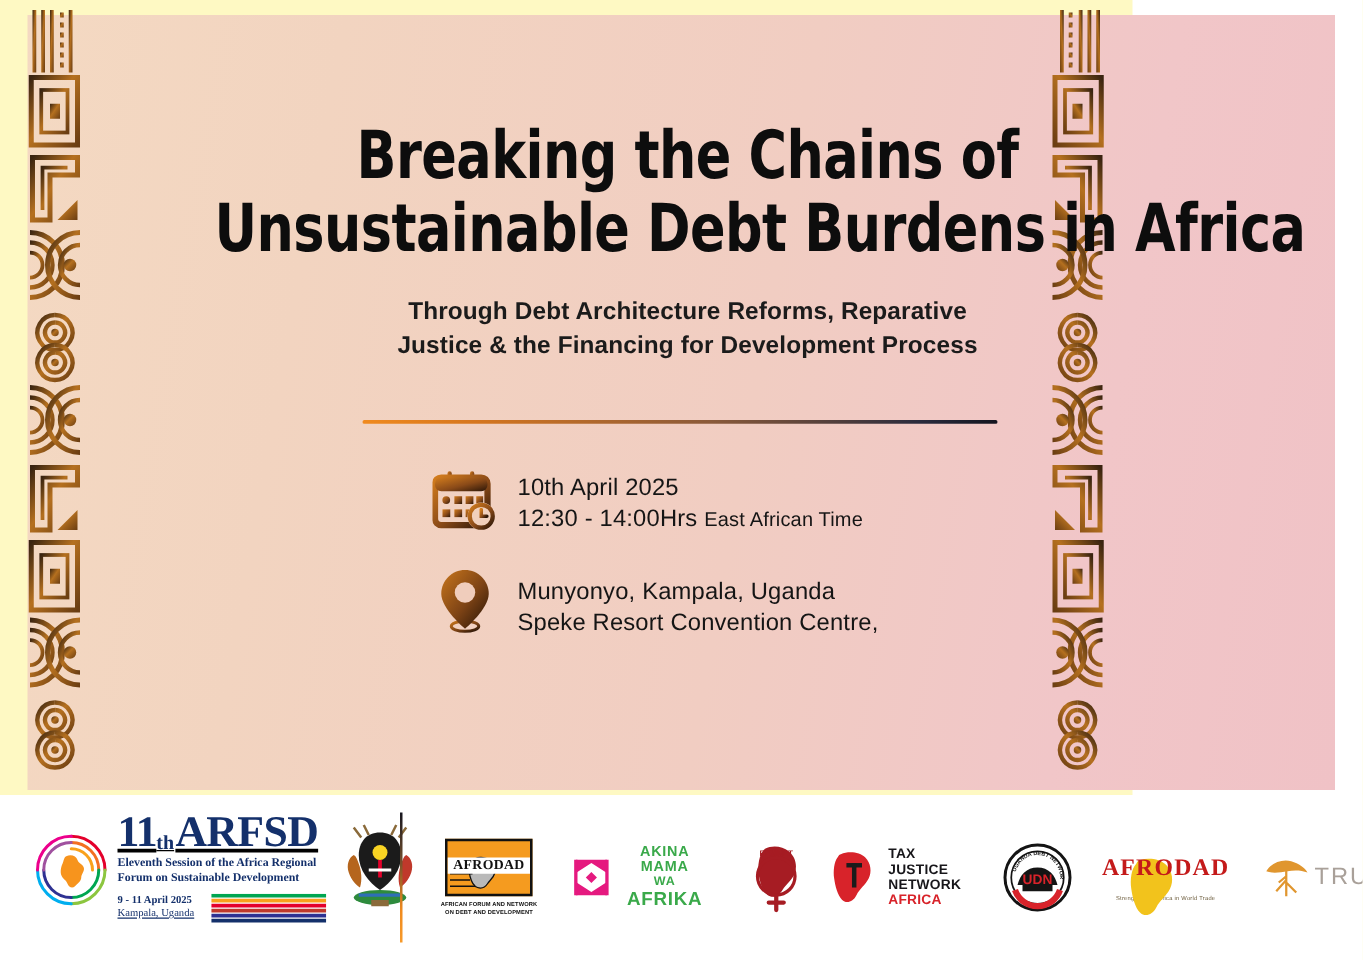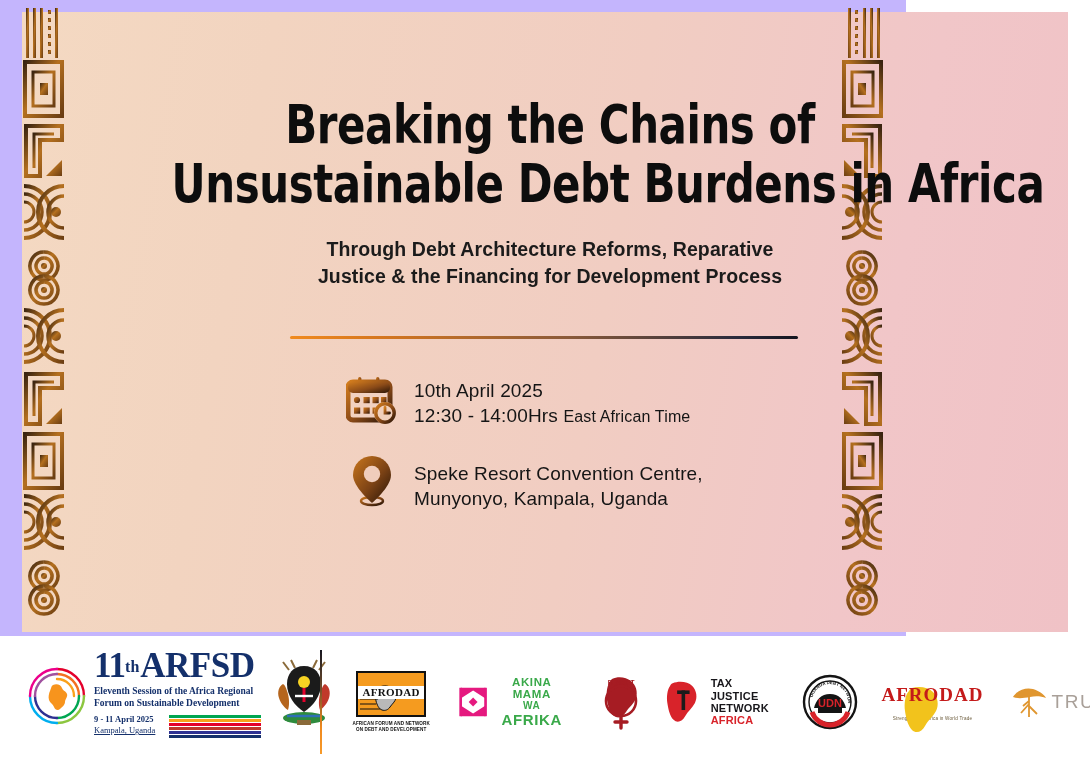--- a/index.html
+++ b/index.html
@@ -1,18 +1,18 @@
 <!DOCTYPE html>
 <html><head>
 <meta charset="utf-8">
 <style>
   html,body{margin:0;padding:0;background:#ffffff;}
   body{width:1090px;height:768px;overflow:hidden;font-family:"Liberation Sans",sans-serif;}
 
-  .poster-root{position:relative;width:906px;height:768px;background:#c4b5fd;}
+  .poster-root{position:relative;width:906px;height:768px;background:#fef9c3;}
 
   
   .poster-panel{
     position:absolute;left:22px;top:12px;width:1046px;height:620px;
     background:linear-gradient(100deg,#f4d9c2 0%,#f2d4c0 22%,#f1cdc2 55%,#f1c6c8 80%,#f0c2c6 100%);
     overflow:hidden;
   }
 
   
   .motif-strip{position:absolute;top:0;width:44px;height:620px;}
@@ -50,21 +50,21 @@
   .row-venue .info-icon{width:84px;}
   .row-venue{margin-top:24px;}
   .row-venue .info-text{padding-top:8px;}
 
   
   .logo-bar{position:absolute;left:0;top:636px;width:1090px;height:132px;background:#fff;}
 
   .arfsd-group{position:absolute;left:26px;top:12px;display:flex;align-items:center;}
   .arfsd-swirl{width:62px;height:62px;margin-right:6px;}
   .arfsd-text{display:flex;flex-direction:column;}
-  .arfsd-title{display:flex;align-items:center;line-height:1;}
+  .arfsd-title{display:flex;align-items:flex-end;line-height:1;text-decoration:underline;}
   .arfsd-11{font-family:"Liberation Serif",serif;font-weight:bold;font-size:35px;color:#14306b;letter-spacing:-1px;}
   .arfsd-th{font-family:"Liberation Serif",serif;font-weight:bold;font-size:16px;color:#14306b;margin-top:2px;}
   .arfsd-name{font-family:"Liberation Serif",serif;font-weight:bold;font-size:35px;color:#14306b;letter-spacing:-0.5px;margin-left:1px;}
   .arfsd-sub{font-family:"Liberation Serif",serif;font-weight:bold;font-size:9.5px;color:#14306b;line-height:1.22;margin-top:3px;max-width:215px;}
   .arfsd-foot{display:flex;align-items:flex-start;margin-top:5px;}
   .arfsd-date{font-family:"Liberation Serif",serif;font-weight:bold;font-size:8.5px;color:#14306b;line-height:1.3;}
   .arfsd-date .city{font-weight:normal;text-decoration:underline;}
   .arfsd-flag{margin-left:14px;margin-top:1px;}
   .coat{margin-left:12px;}
 
@@ -240,22 +240,22 @@
                 <stop offset="55%" stop-color="#7d4315"></stop>
               <stop offset="100%" stop-color="#241206"></stop>
             </linearGradient>
           </defs>
           <ellipse cx="22" cy="47" rx="11" ry="4" fill="none" stroke="url(#pg)" stroke-width="2.4"></ellipse>
           <path d="M22 2 C11.5 2 3 10.5 3 21 C3 33 22 49 22 49 C22 49 41 33 41 21 C41 10.5 32.5 2 22 2 Z" fill="url(#pg)"></path>
           <circle cx="22" cy="20" r="8.2" fill="#f0cdbc"></circle>
         </svg>
       </div>
       <div class="info-text">
+        <div>Munyonyo, Kampala, Uganda</div>
         <div>Speke Resort Convention Centre,</div>
-        <div>Munyonyo, Kampala, Uganda</div>
       </div>
     </div>
   </div>
 
   <div class="logo-bar">
 
     <div class="arfsd-group">
       <div class="arfsd-swirl">
         <svg width="62" height="62" viewBox="0 0 62 62" aria-hidden="true">
           <g fill="none" stroke-width="2.4" stroke-linecap="round">

